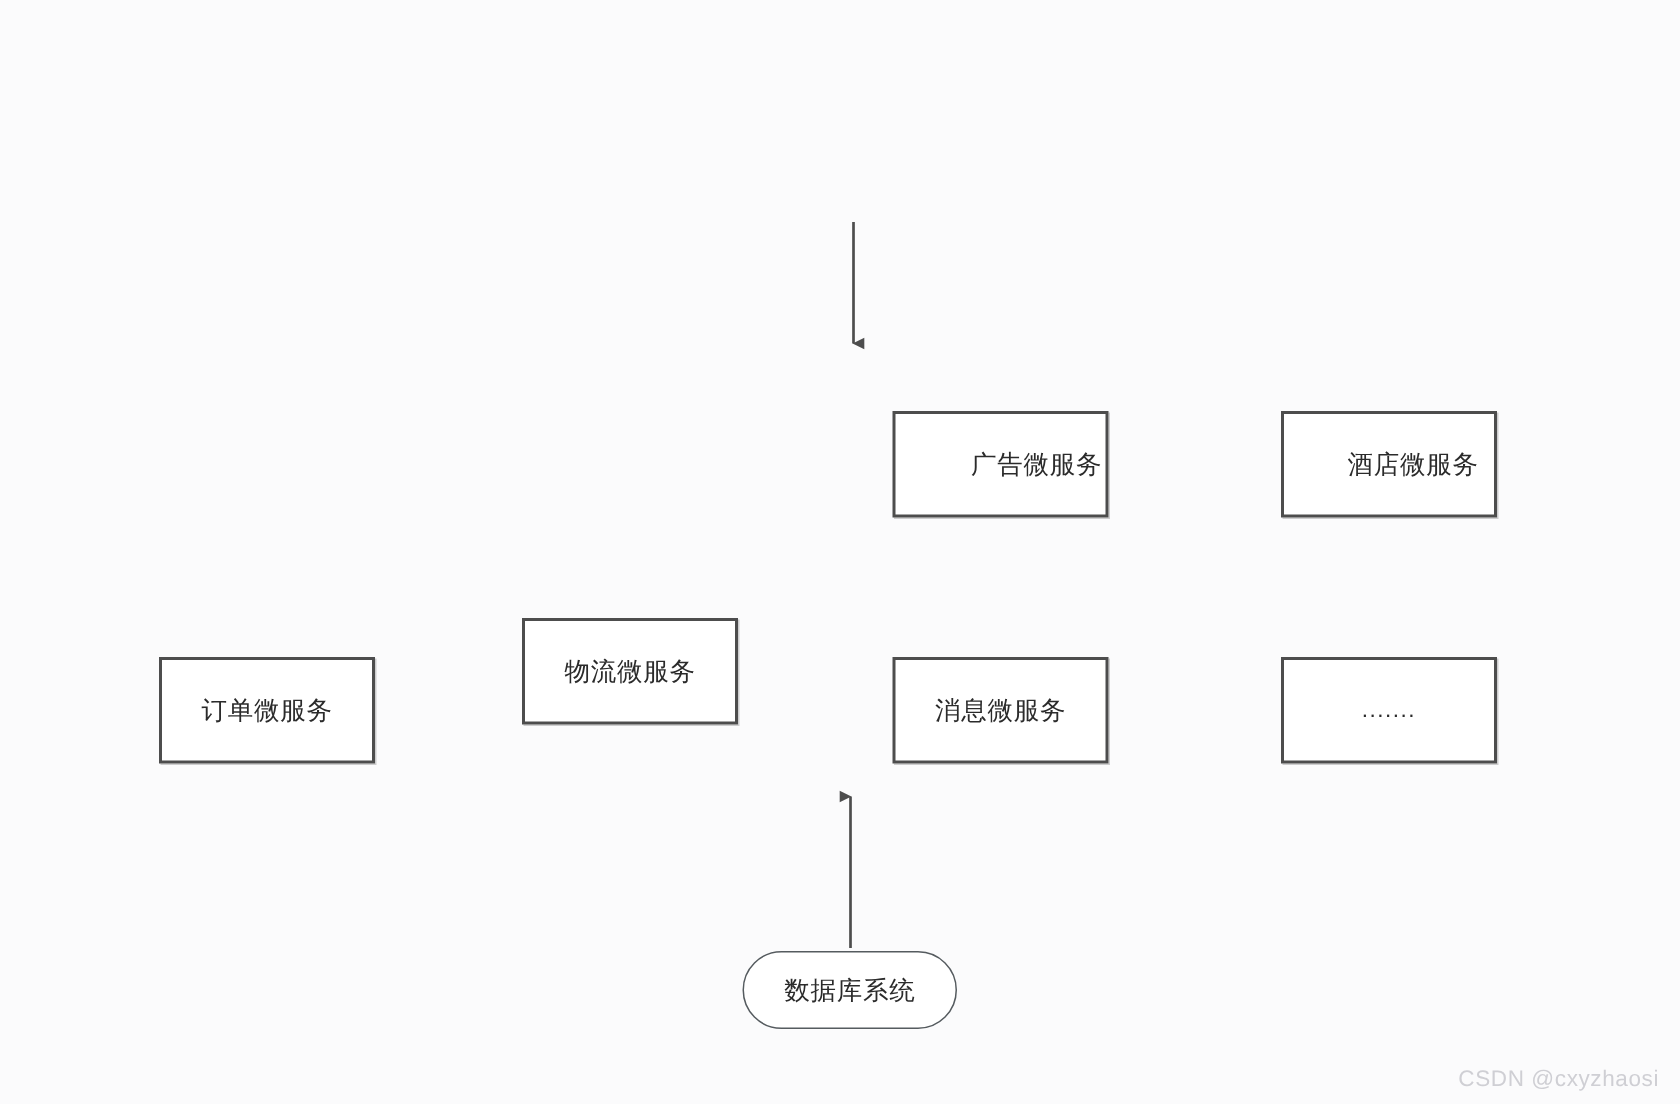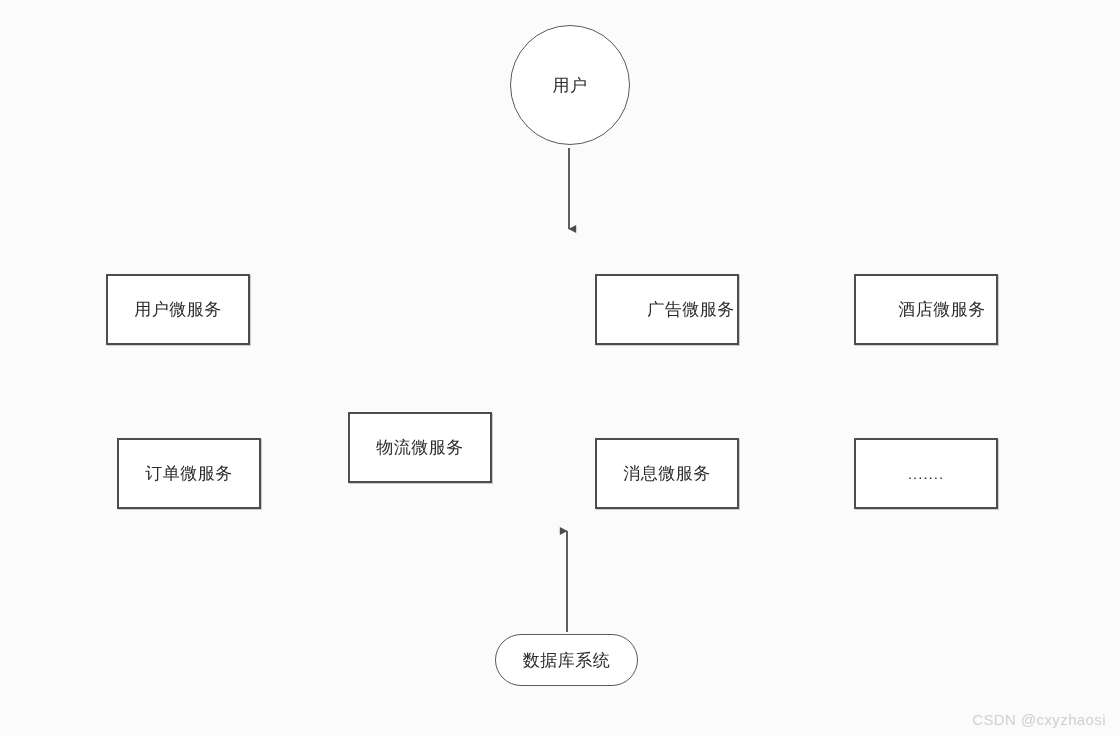--- a/index.html
+++ b/index.html
@@ -68,21 +68,21 @@
     height: 52px;
     border: 1.6px solid #555b5f;
     border-radius: 34px;
   }
   
   .box-r1c1 { left: 106px; top: 274px; }
   .box-r1c2 { left: 348px; top: 274px; }
   .box-r1c3 { left: 595px; top: 274px; padding-left: 48px; }
   .box-r1c4 { left: 854px; top: 274px; padding-left: 32px; }
   
-  .box-r2c1 { left: 117px; top: 438px; text-align: center; }
+  .box-r2c1 { left: 106px; top: 438px; text-align: center; }
   .box-r2c2 { left: 348px; top: 412px; }
   .box-r2c3 { left: 595px; top: 438px; align-items: center; }
   .box-r2c4 { left: 854px; top: 438px; }
 
   .watermark {
     position: absolute;
     right: 14px;
     bottom: 8px;
     color: #cfcfd4;
     font-size: 15px;
@@ -107,27 +107,21 @@
 
     <g>
       <line x1="569" y1="148" x2="569" y2="229" stroke="#4d4d4d" stroke-width="1.8" marker-end="url(#arrow-down)"></line>
     </g>
 
     <g>
       <line x1="567" y1="632" x2="567" y2="531" stroke="#4d4d4d" stroke-width="1.8" marker-end="url(#arrow-up)"></line>
     </g>
   </svg>
 
-  <div class="node actor-circle">
-    <span class="node-label">用户</span>
-  </div>
 
-  <div class="node service-box box-r1c1">
-    <span class="node-label">用户微服务</span>
-  </div>
   <div class="node service-box box-r1c3">
     <span class="node-label">广告微服务</span>
   </div>
   <div class="node service-box box-r1c4">
     <span class="node-label">酒店微服务</span>
   </div>
 
   <div class="node service-box box-r2c1">
     <span class="node-label">订单微服务</span>
   </div>

